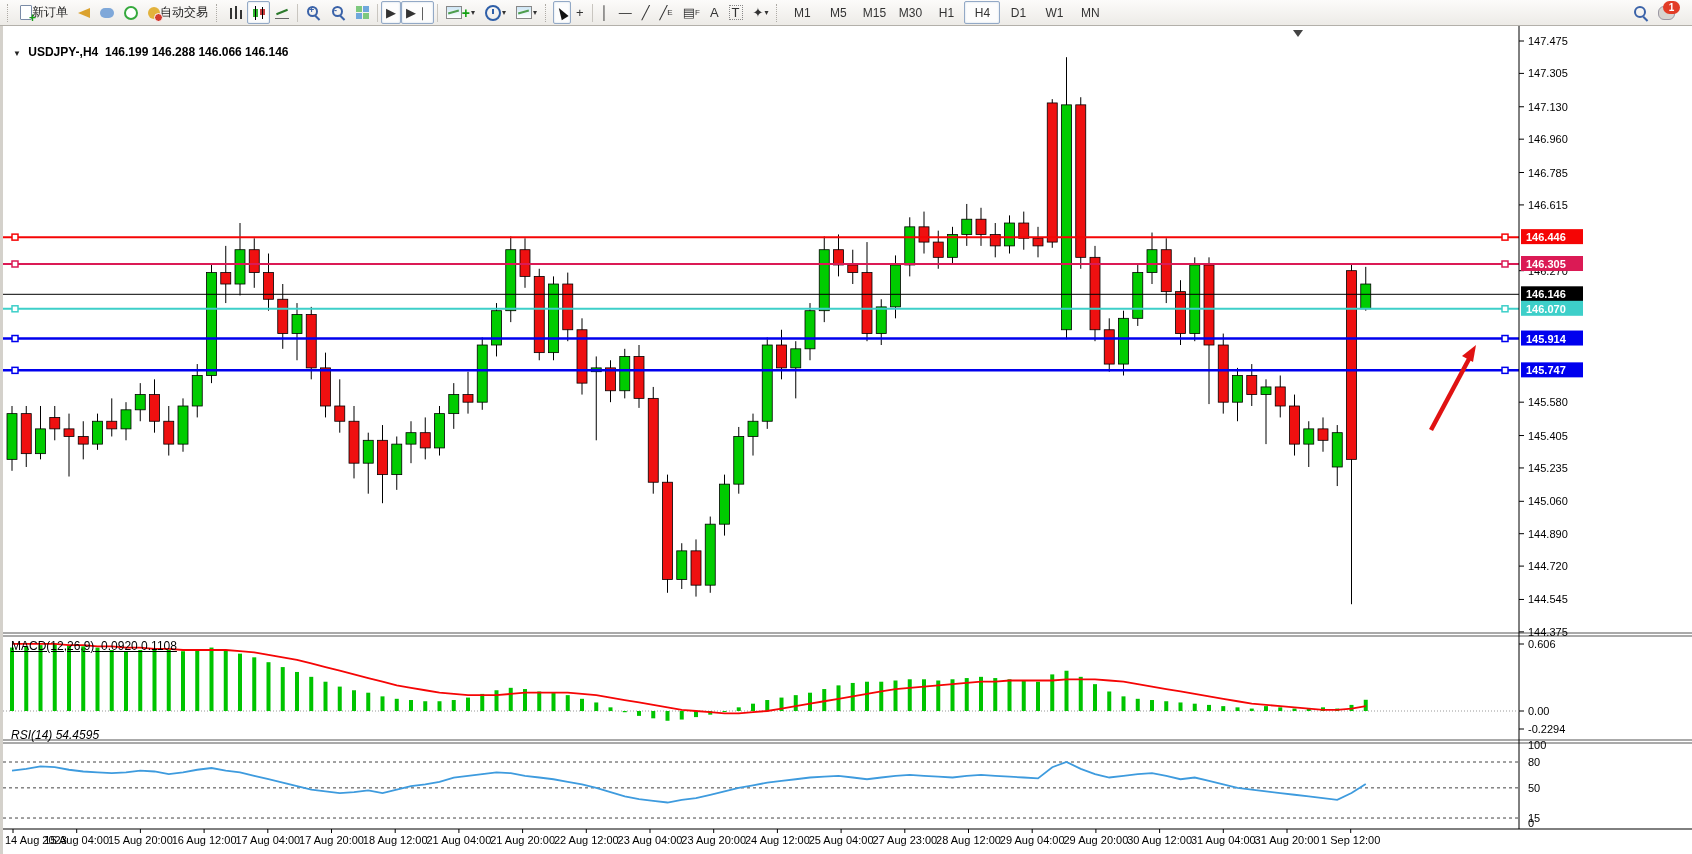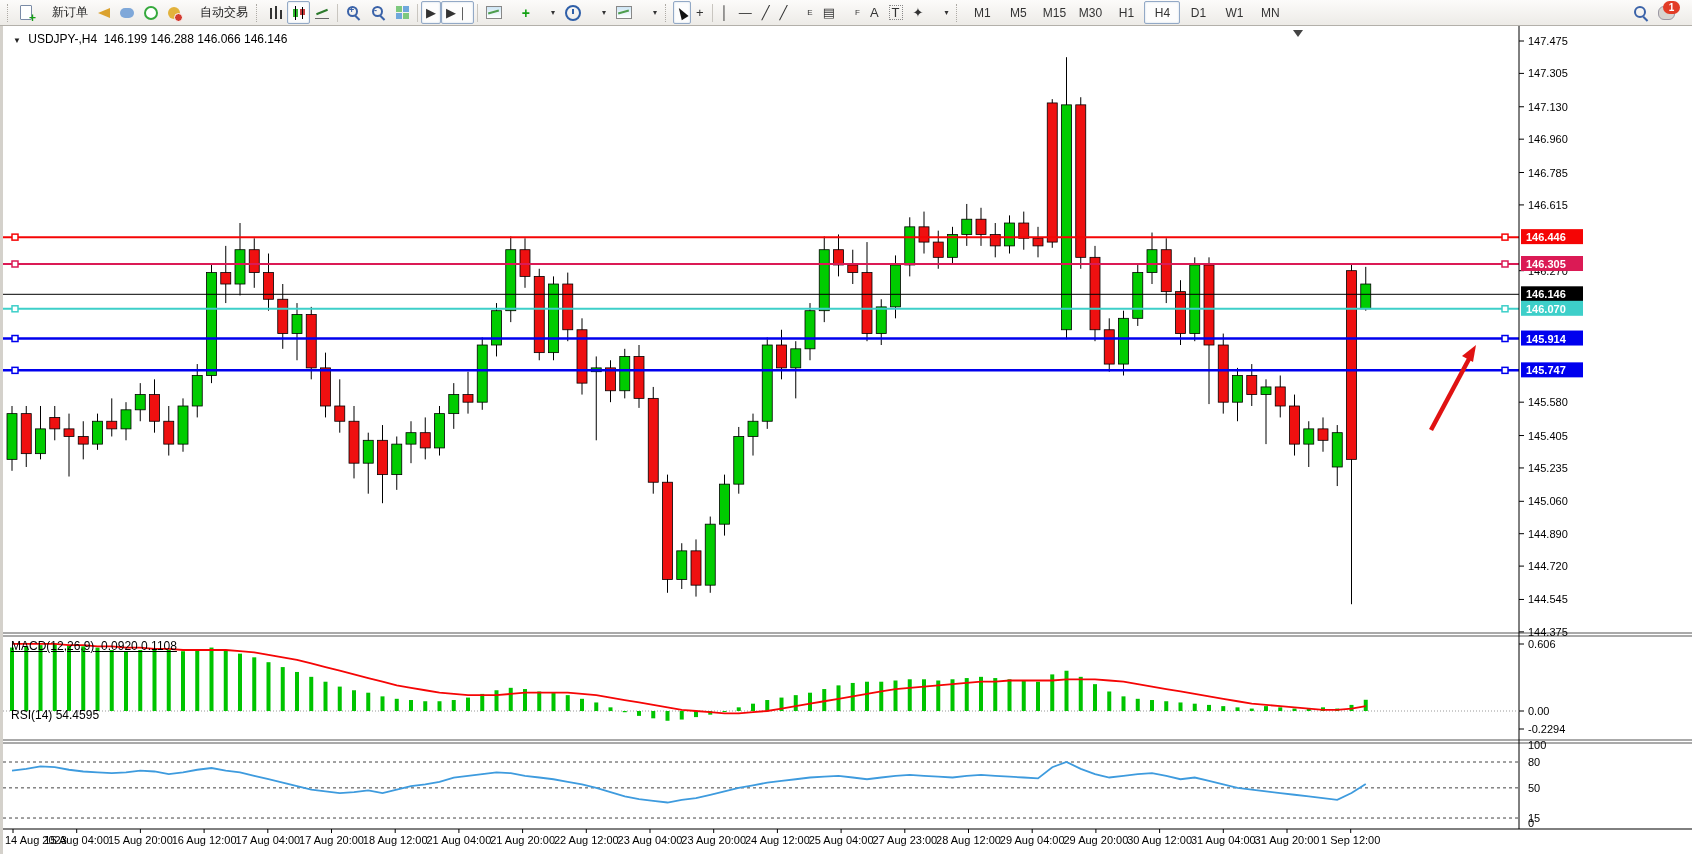--- a/index.html
+++ b/index.html
@@ -1,20 +1,20 @@
 <!DOCTYPE html>
 <html><head>
 <meta charset="utf-8">
 <style>
   html,body{margin:0;padding:0;background:#fff;font-family:"Liberation Sans",sans-serif;}
   body{width:1692px;height:854px;overflow:hidden;}
   
   .tb{display:flex;align-items:center;height:25px;background:linear-gradient(#fcfbfa,#edebe7);
       border-bottom:1px solid #b3b0aa;padding:0 4px;font-size:12px;color:#222;}
-  .tbtn{display:inline-flex;align-items:center;gap:20px;height:21px;padding:0 4px;border:1px solid transparent;
+  .tbtn{display:inline-flex;align-items:center;gap:0;height:21px;padding:0 4px;border:1px solid transparent;
         border-radius:2px;white-space:nowrap;}
   .tbtn.pressed{background:#fdfdfd;border-color:#93a9c6;box-shadow:inset 0 0 2px #c6d4e4;}
   .sep{width:1px;height:18px;background:#c9c6c0;margin:0 3px;flex:none;}
   .grip{width:4px;height:18px;border-left:1px dotted #aeaba6;margin:0 3px;flex:none;}
   .spacer{flex:1;}
   .caret{font-size:8px;color:#333;margin-left:1px;}
   .tf{width:26px;justify-content:center;color:#333;}
   
   .ico{display:inline-block;position:relative;flex:none;}
   .i-doc{width:10px;height:13px;background:#fff;border:1px solid #7a8ba6;border-radius:1px;}
@@ -182,30 +182,30 @@
       <span class="ico i-search"></span>
     </span>
   <span class="tbtn" style="margin-right:8px;">
     <span class="ico i-chat">
       <span class="badge">1</span>
     </span>
   </span>
 </div>
 
 <div class="chart-window">
-  <div class="overlay" style="left:10px;top:6px;">
+  <div class="overlay" style="left:10px;top:19px;font-weight:bold;">
     <span class="tri">▼</span>
     <span>USDJPY-,H4</span>&nbsp;
     <span>146.199 146.288 146.066 146.146</span>
   </div>
   <div class="overlay" style="left:8px;top:613px;text-decoration:underline;">
     <span>MACD(12,26,9)</span>&nbsp;
     <span>0.0920 0.1108</span>
   </div>
-  <div class="overlay" style="left:8px;top:682px;">
+  <div class="overlay" style="left:8px;top:702px;font-style:italic;">
     <span>RSI(14) 54.4595</span>
   </div>
   <svg id="chart" width="1692" height="828">
       <defs>
         <clipPath id="plot">
           <rect x="0" y="0" width="1516" height="803"></rect>
         </clipPath>
       </defs>
       <g clip-path="url(#plot)">
         <line x1="9" y1="379.9989999999985" x2="9" y2="444.80299999999914" stroke="#000" stroke-width="1"></line>

